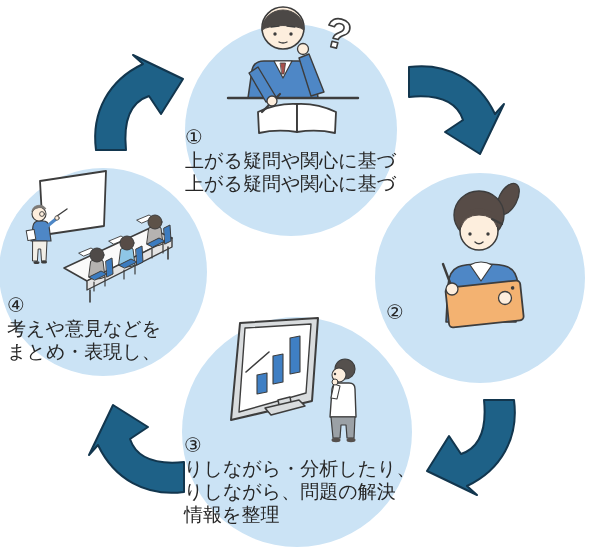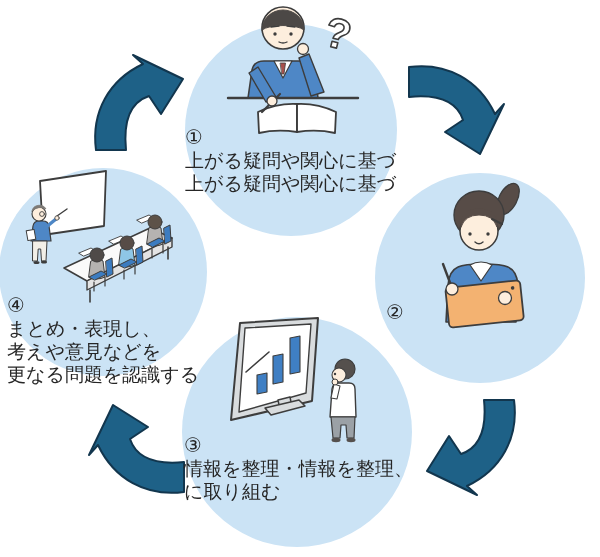--- a/index.html
+++ b/index.html
@@ -145,24 +145,24 @@
   <div>上がる疑問や関心に基づ</div>
   <div>上がる疑問や関心に基づ</div>
 </div>
 
 <div class="step" style="left:386px;top:301px">
   <div class="num">②</div>
 </div>
 
 <div class="step" style="left:184px;top:434px">
   <div class="num">③</div>
-  <div>情報を整理・情報を整理、</div>
-  <div>に取り組む</div>
+  <div>りしながら・分析したり、</div>
+  <div>りしながら、問題の解決</div>
+  <div>情報を整理</div>
 </div>
 
 <div class="step" style="left:7px;top:294px">
   <div class="num">④</div>
+  <div>考えや意見などを</div>
   <div>まとめ・表現し、</div>
-  <div>考えや意見などを</div>
-  <div>更なる問題を認識する</div>
 </div>
 
 </div>
 
 </body></html>

